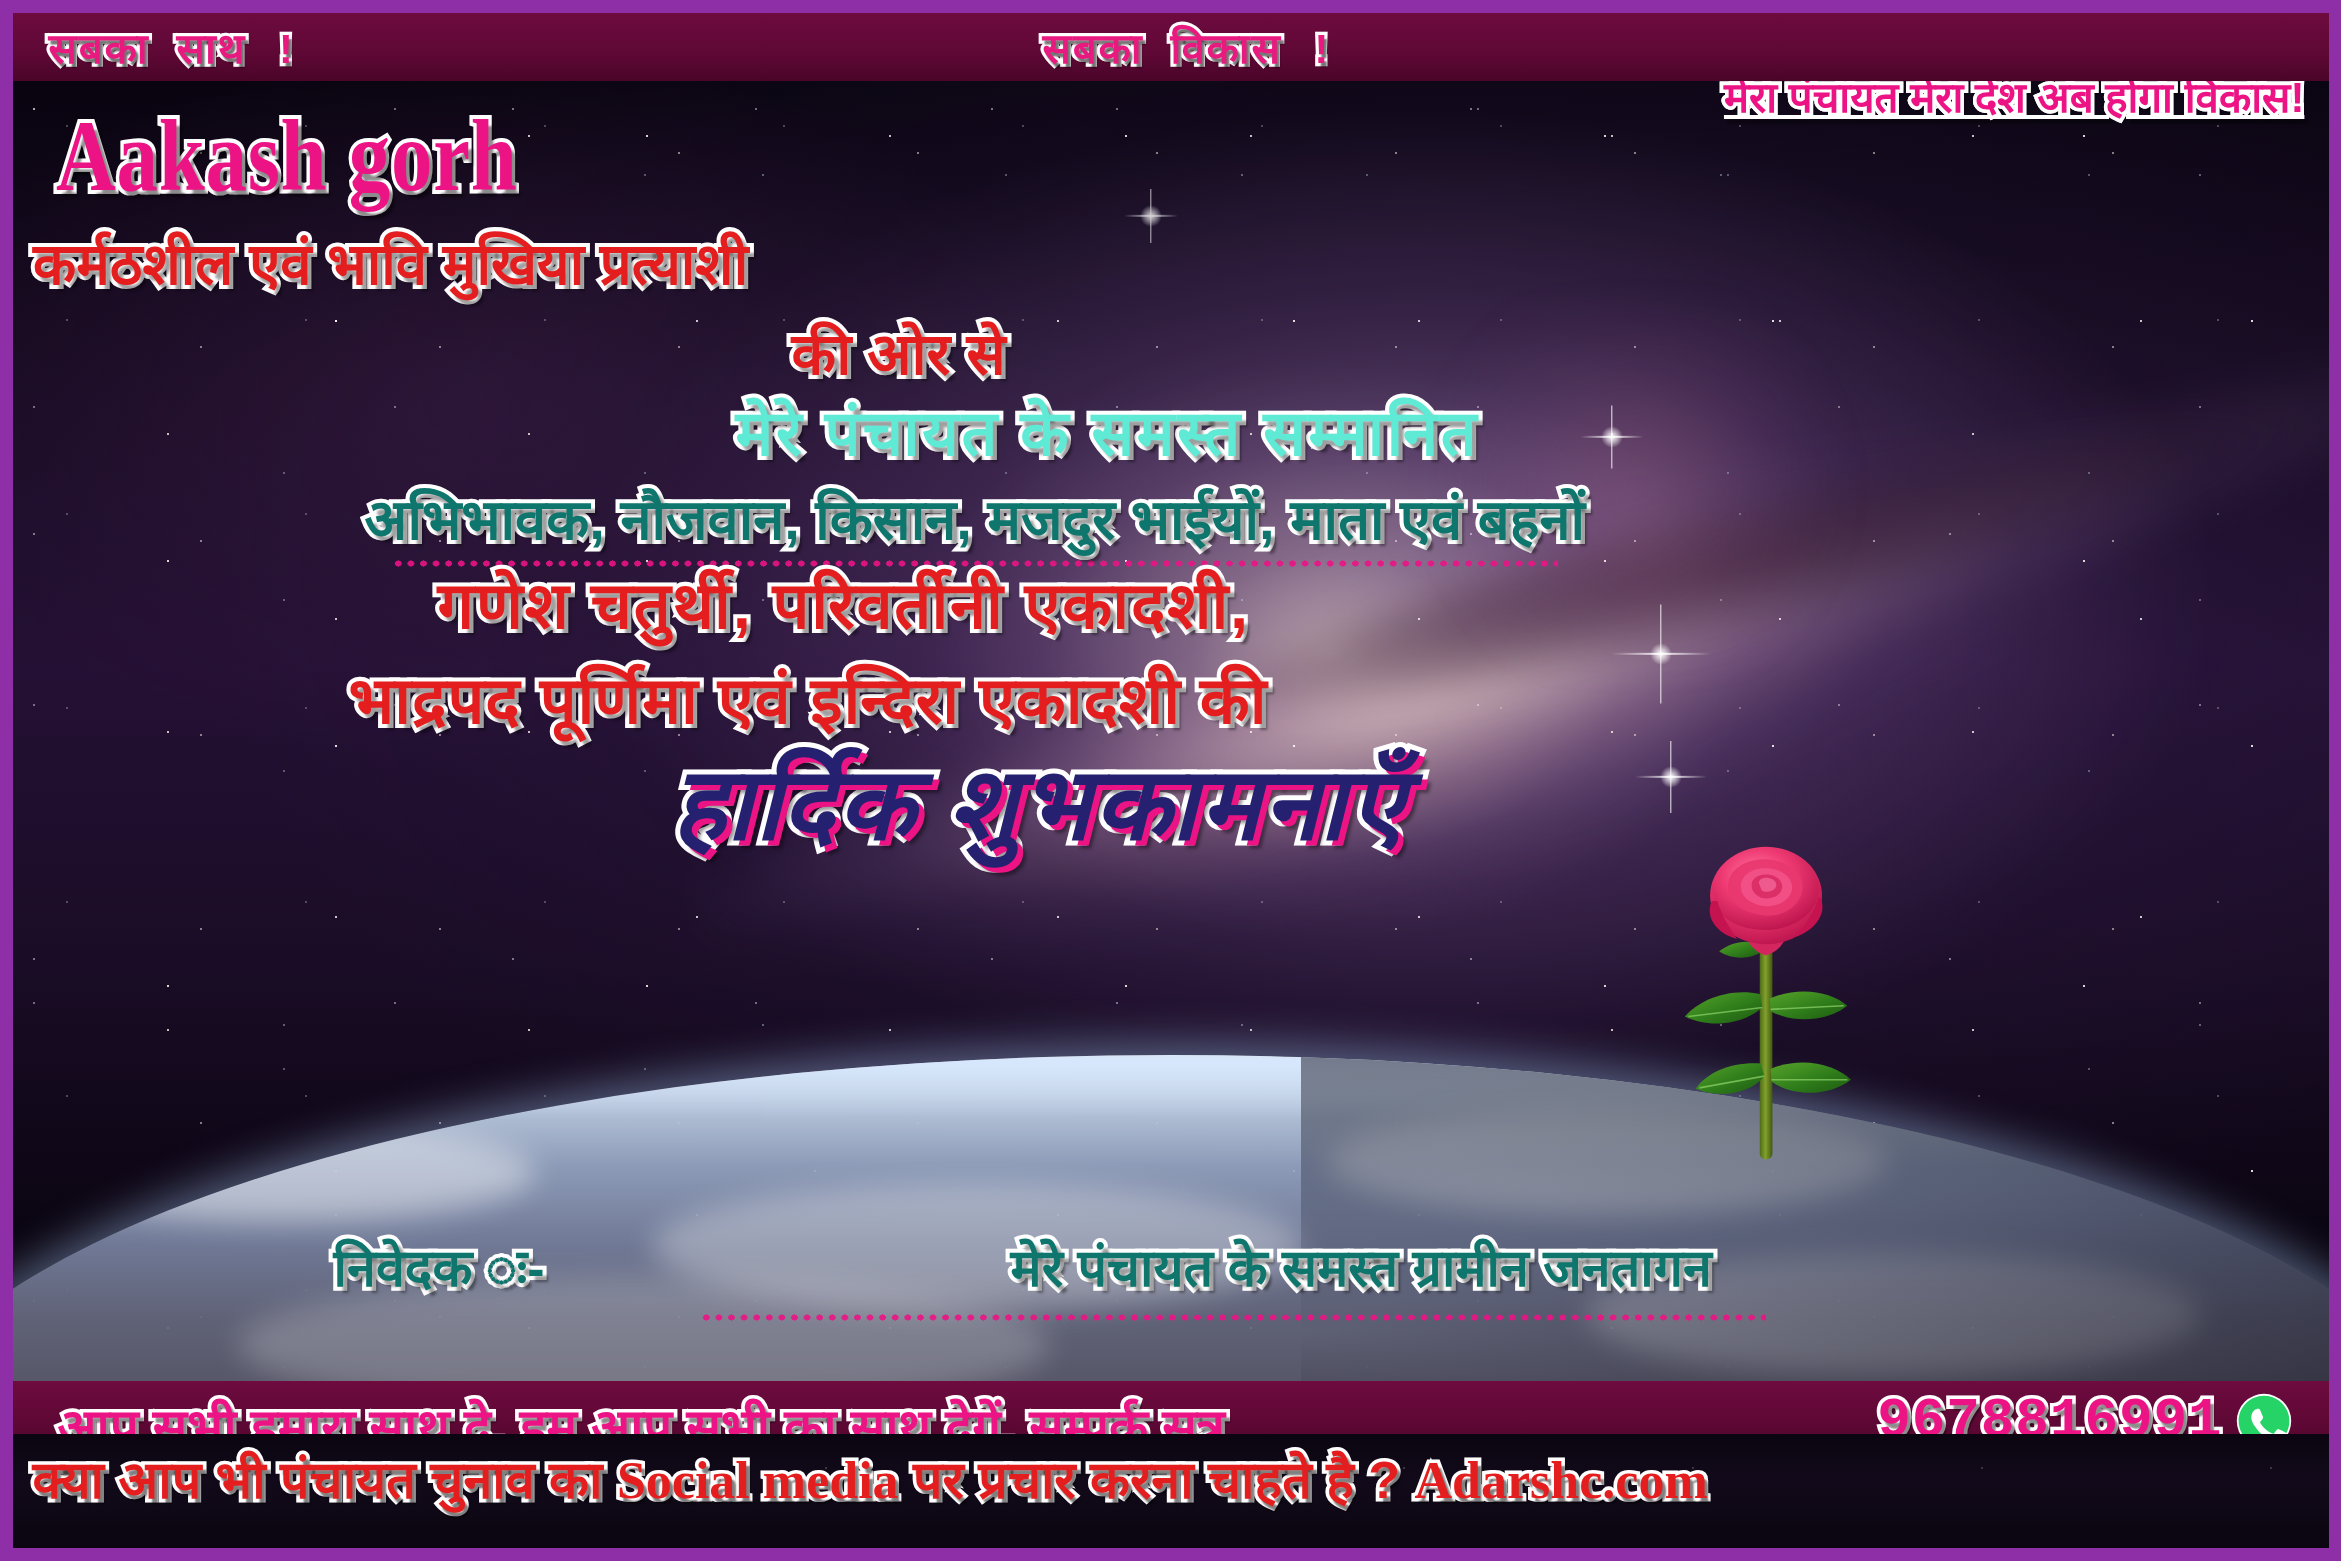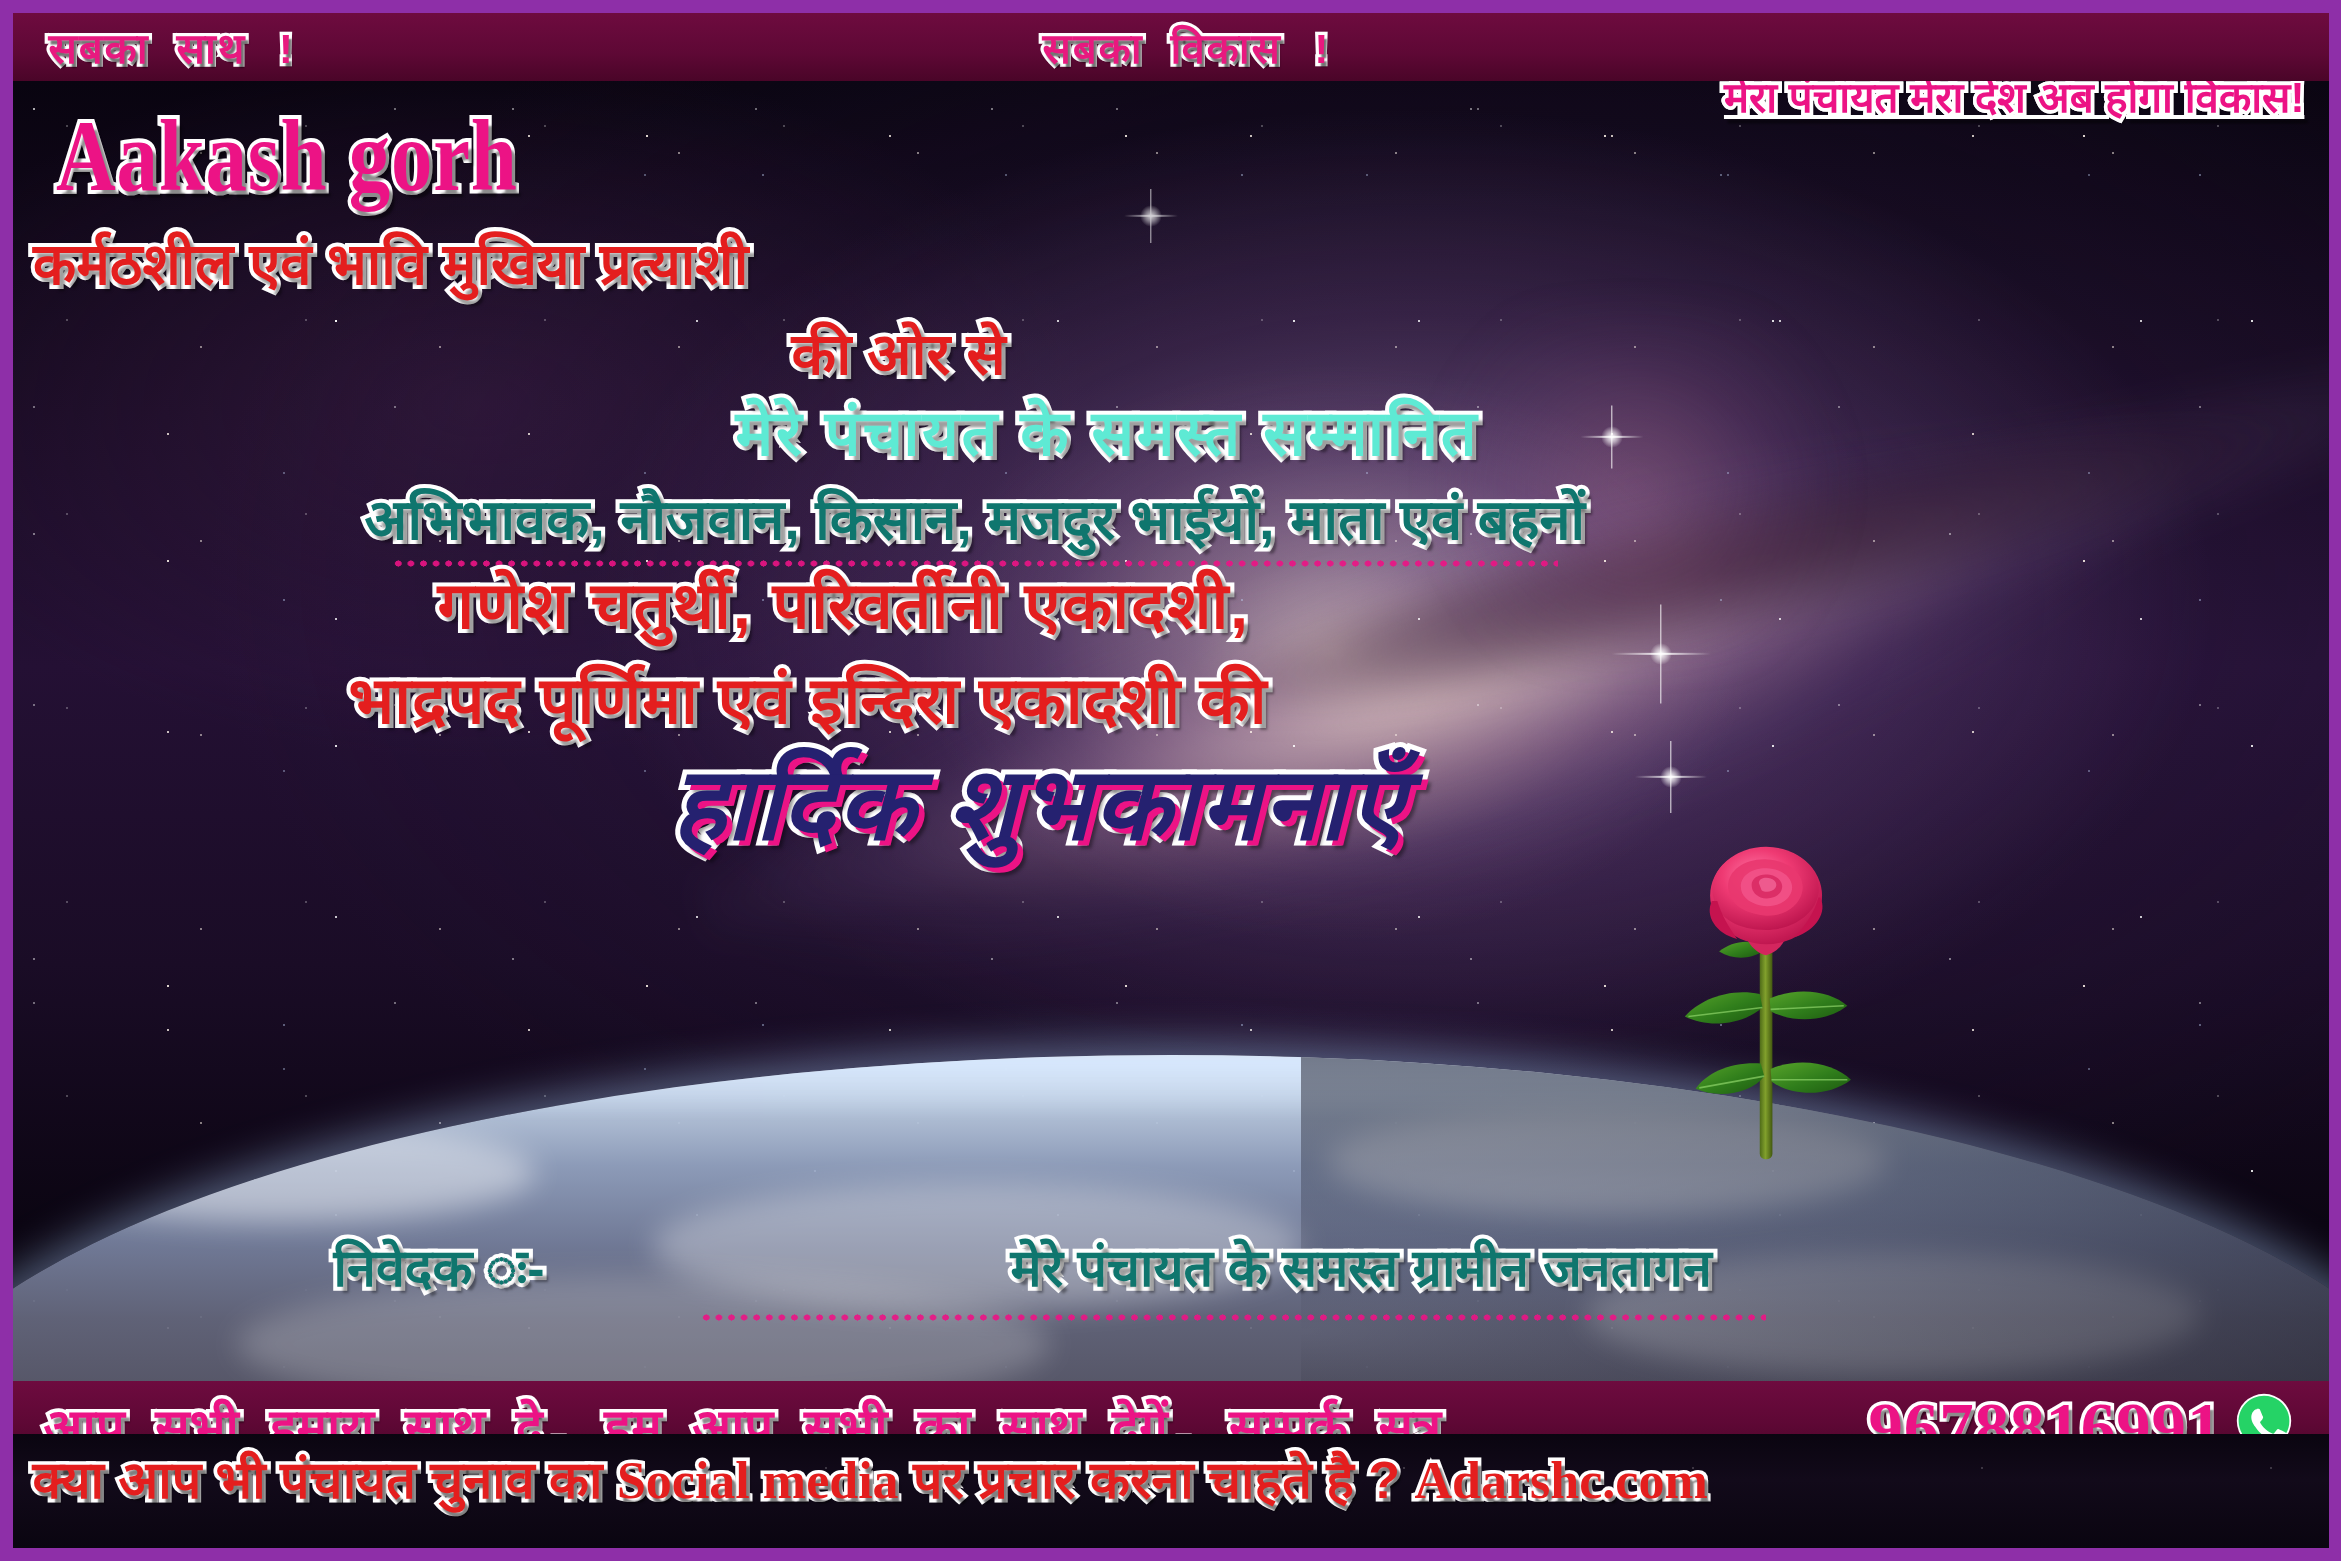--- a/index.html
+++ b/index.html
@@ -231,32 +231,32 @@
   .dl1 { left:379px; top:479px; width:1166px; }
   .dl2 { left:687px; top:1233px; width:1066px; }
 
   
   .bottom-bar {
     position:absolute; left:0; right:0; bottom:90px; height:77px;
     background:linear-gradient(180deg,#6E0B3F 0%,#5E0835 55%,#4B0629 100%);
     z-index:6;
   }
   .bottom-bar .bline {
-    position:absolute; left:31px; top:9px;
-    font-family:Liberation Mono, monospace;
+    position:absolute; left:45px; top:9px;
+    font-family:Liberation Sans, sans-serif;
     font-weight:bold; font-size:51px; white-space:nowrap;
     color:#EC1385;
     -webkit-text-stroke:7.2px #ffffff;
     paint-order:stroke fill;
     text-shadow:3.6px 4.5px 1.8px rgba(0,0,0,.45);
   }
   .phone {
     position:absolute; right:107px; top:7.2px;
-    font-family:Liberation Serif, serif;
-    font-weight:bold; font-size:69px;
+    font-family:Liberation Mono, monospace;
+    font-weight:bold; font-size:56px;
     color:#EC1385;
     -webkit-text-stroke:7.2px #ffffff;
     paint-order:stroke fill;
     text-shadow:3.6px 4.5px 1.8px rgba(0,0,0,.45);
     letter-spacing:0.9px;
   }
   .wa-icon { position:absolute; right:36px; top:11px; width:58px; height:58px; }
 
   .bottom-strip {
     position:absolute; left:0; right:0; bottom:0; height:114px;

